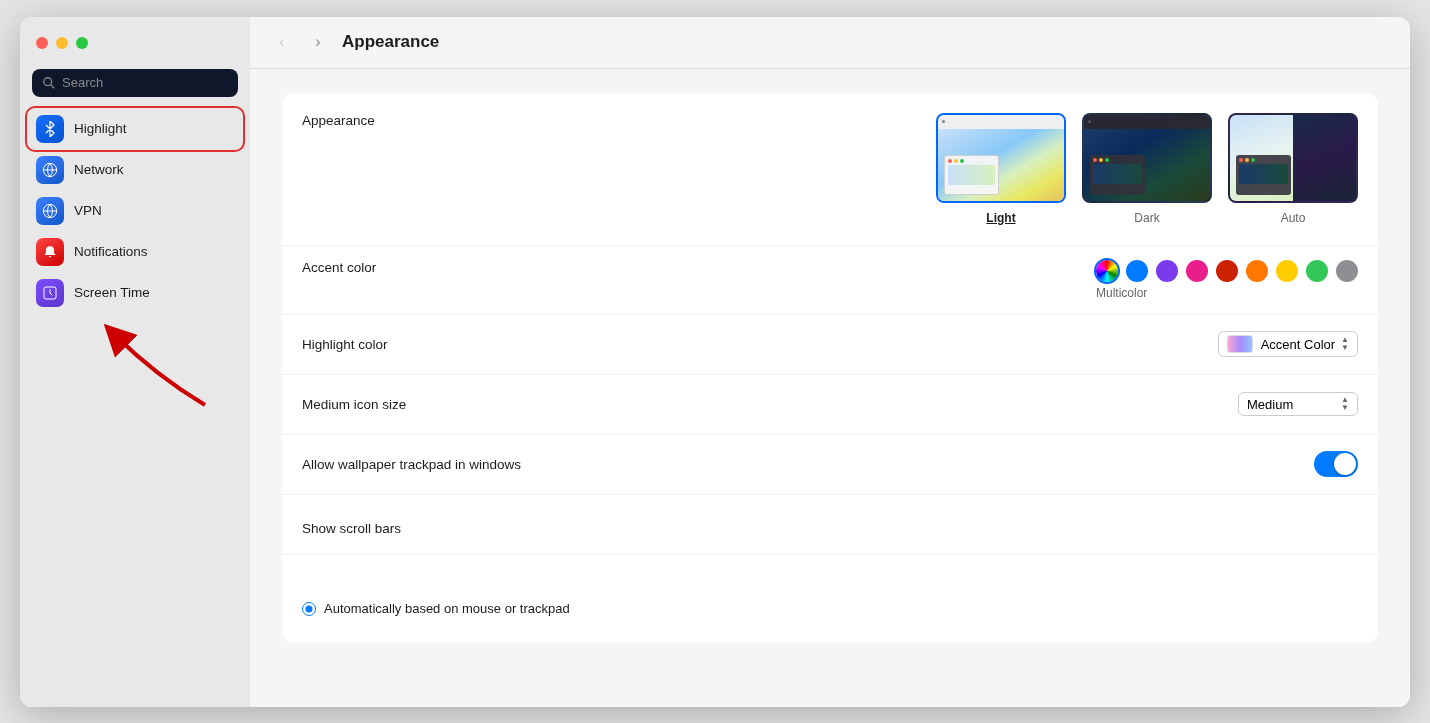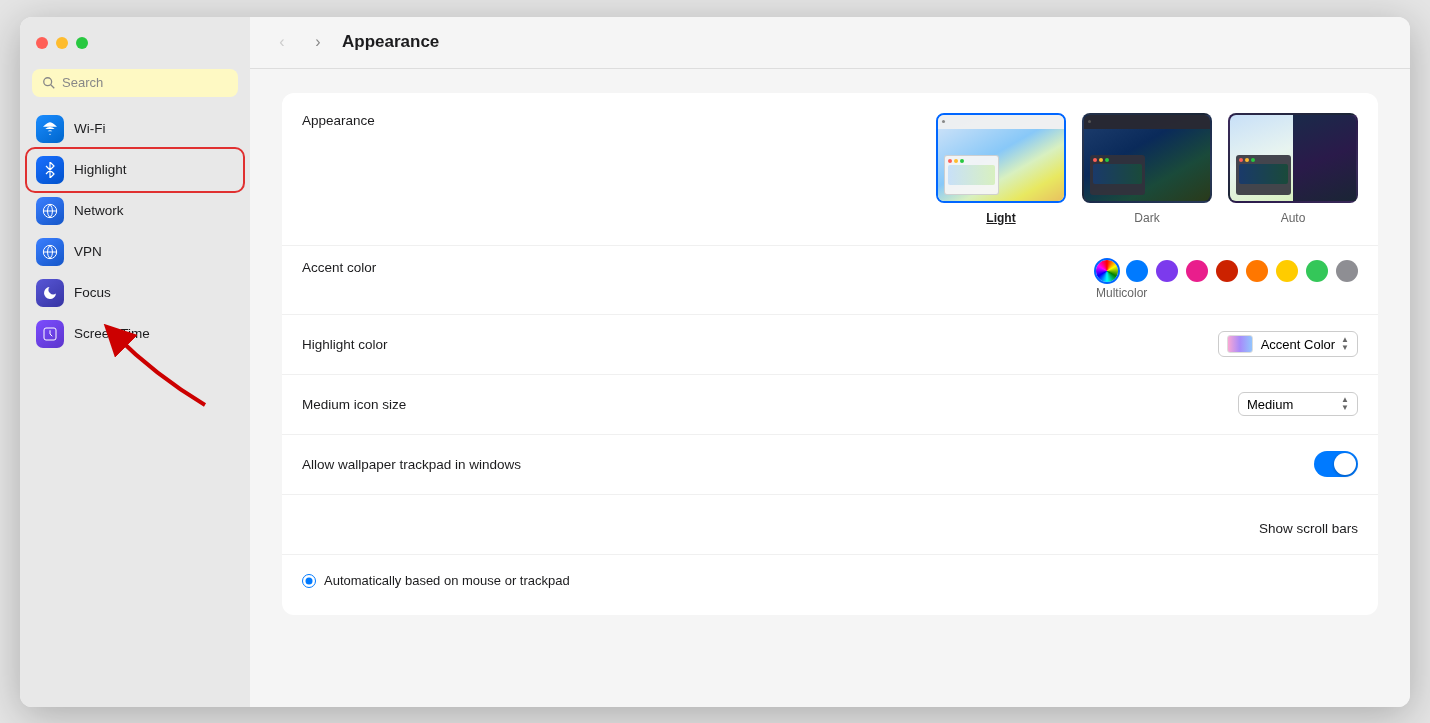--- a/index.html
+++ b/index.html
@@ -41,21 +41,21 @@
     .traffic-light {
       width: 12px; height: 12px;
       border-radius: 50%;
       display: inline-block;
     }
     .tl-close { background: #ff5f57; }
     .tl-min { background: #febc2e; }
     .tl-max { background: #28c840; }
     .search-bar {
       margin: 0 12px 12px 12px;
-      background: #fef9c3;
+      background: #0f172a;
       border-radius: 8px;
       height: 28px;
       display: flex;
       align-items: center;
       padding: 0 10px;
       gap: 6px;
     }
     .search-icon-svg {
       width: 14px; height: 14px;
       color: #888;
@@ -375,21 +375,20 @@
       position: absolute;
       top: 2px;
       box-shadow: 0 1px 3px rgba(0,0,0,0.3);
       transition: left 0.15s;
     }
     .toggle.on .toggle-knob { left: 20px; }
 
     
     .scroll-row {
       padding: 16px 20px 8px 20px;
-      text-align: right;
     }
     .scroll-sub-row {
       display: flex;
       align-items: center;
       padding: 6px 20px;
       gap: 8px;
     }
     .radio-btn {
       width: 14px; height: 14px;
       border-radius: 50%;
@@ -427,29 +426,20 @@
       <span class="traffic-light tl-max"></span>
     </div>
     <div class="search-bar">
       <svg class="search-icon-svg" viewBox="0 0 16 16" fill="none" stroke="#888" stroke-width="1.5">
         <circle cx="6.5" cy="6.5" r="4.5"></circle>
         <line x1="10" y1="10" x2="14" y2="14"></line>
       </svg>
       <span class="search-placeholder">Search</span>
     </div>
     <ul class="sidebar-list">
-      <li class="sidebar-item">
-        <div class="icon-wrap icon-wifi">
-          <svg width="16" height="16" viewBox="0 0 24 24" fill="white">
-            <path d="M1.5 8.5C6 4 10.5 2 12 2s6 2 10.5 6.5M5 12c1.9-1.9 4.2-3 7-3s5.1 1.1 7 3M8.5 15.5c.9-.9 2.1-1.5 3.5-1.5s2.6.6 3.5 1.5M12 20v-1"></path>
-            <circle cx="12" cy="20" r="1" fill="white"></circle>
-          </svg>
-        </div>
-        <span>Wi-Fi</span>
-      </li>
       <li class="sidebar-item highlighted">
         <div class="icon-wrap icon-bluetooth">
           <svg width="14" height="16" viewBox="0 0 14 20" fill="white">
             <path d="M2 5l10 10L7 20V0l5 5L2 15" stroke="white" stroke-width="1.5" fill="none" stroke-linejoin="round"></path>
           </svg>
         </div>
         <span>Highlight</span>
       </li>
       <li class="sidebar-item">
         <div class="icon-wrap icon-network">
@@ -463,26 +453,27 @@
       <li class="sidebar-item">
         <div class="icon-wrap icon-vpn">
           <svg width="16" height="16" viewBox="0 0 24 24" fill="none" stroke="white" stroke-width="1.5">
             <circle cx="12" cy="12" r="10"></circle>
             <path d="M2 12h20M12 2a15 15 0 0 1 0 20M12 2a15 15 0 0 0 0 20"></path>
           </svg>
         </div>
         <span>VPN</span>
       </li>
       <li class="sidebar-item">
-        <div class="icon-wrap icon-focus">
-          <svg width="16" height="16" viewBox="0 0 24 24" fill="white">
-            <path d="M21 12.79A9 9 0 1 1 11.21 3 7 7 0 0 0 21 12.79z"></path>
+        <div class="icon-wrap icon-notifications">
+          <svg width="14" height="16" viewBox="0 0 24 24" fill="white">
+            <path d="M12 2a7 7 0 0 0-7 7v5l-2 2v1h18v-1l-2-2V9a7 7 0 0 0-7-7z"></path>
+            <path d="M10 19a2 2 0 0 0 4 0" fill="white"></path>
           </svg>
         </div>
-        <span>Focus</span>
+        <span>Notifications</span>
       </li>
       <li class="sidebar-item">
         <div class="icon-wrap icon-screentime">
           <svg width="16" height="16" viewBox="0 0 24 24" fill="white">
             <rect x="3" y="3" width="18" height="18" rx="3" fill="none" stroke="white" stroke-width="1.5"></rect>
             <path d="M12 7v5l3 3" stroke="white" stroke-width="1.5" fill="none" stroke-linecap="round"></path>
           </svg>
         </div>
         <span>Screen Time</span>
       </li>
@@ -621,21 +612,21 @@
           <div class="row-control">
             <div class="toggle on">
               <div class="toggle-knob"></div>
             </div>
           </div>
         </div>
 
         <div class="settings-row scroll-row">
           <span class="row-label">Show scroll bars</span>
         </div>
-        <div class="scroll-sub-row settings-row" style="border-bottom:none; padding-top: 2px; padding-bottom: 10px;">
+        <div class="scroll-sub-row settings-row" style="border-bottom:none; padding-top: 2px; padding-bottom: 10px; margin-top: 28px;">
           <div style="flex:1;display:flex;align-items:center;gap:8px;">
             <div class="radio-btn selected"></div>
             <span class="radio-label">Automatically based on mouse or trackpad</span>
           </div>
         </div>
 
       </div>
     </div>
   </div>
 

